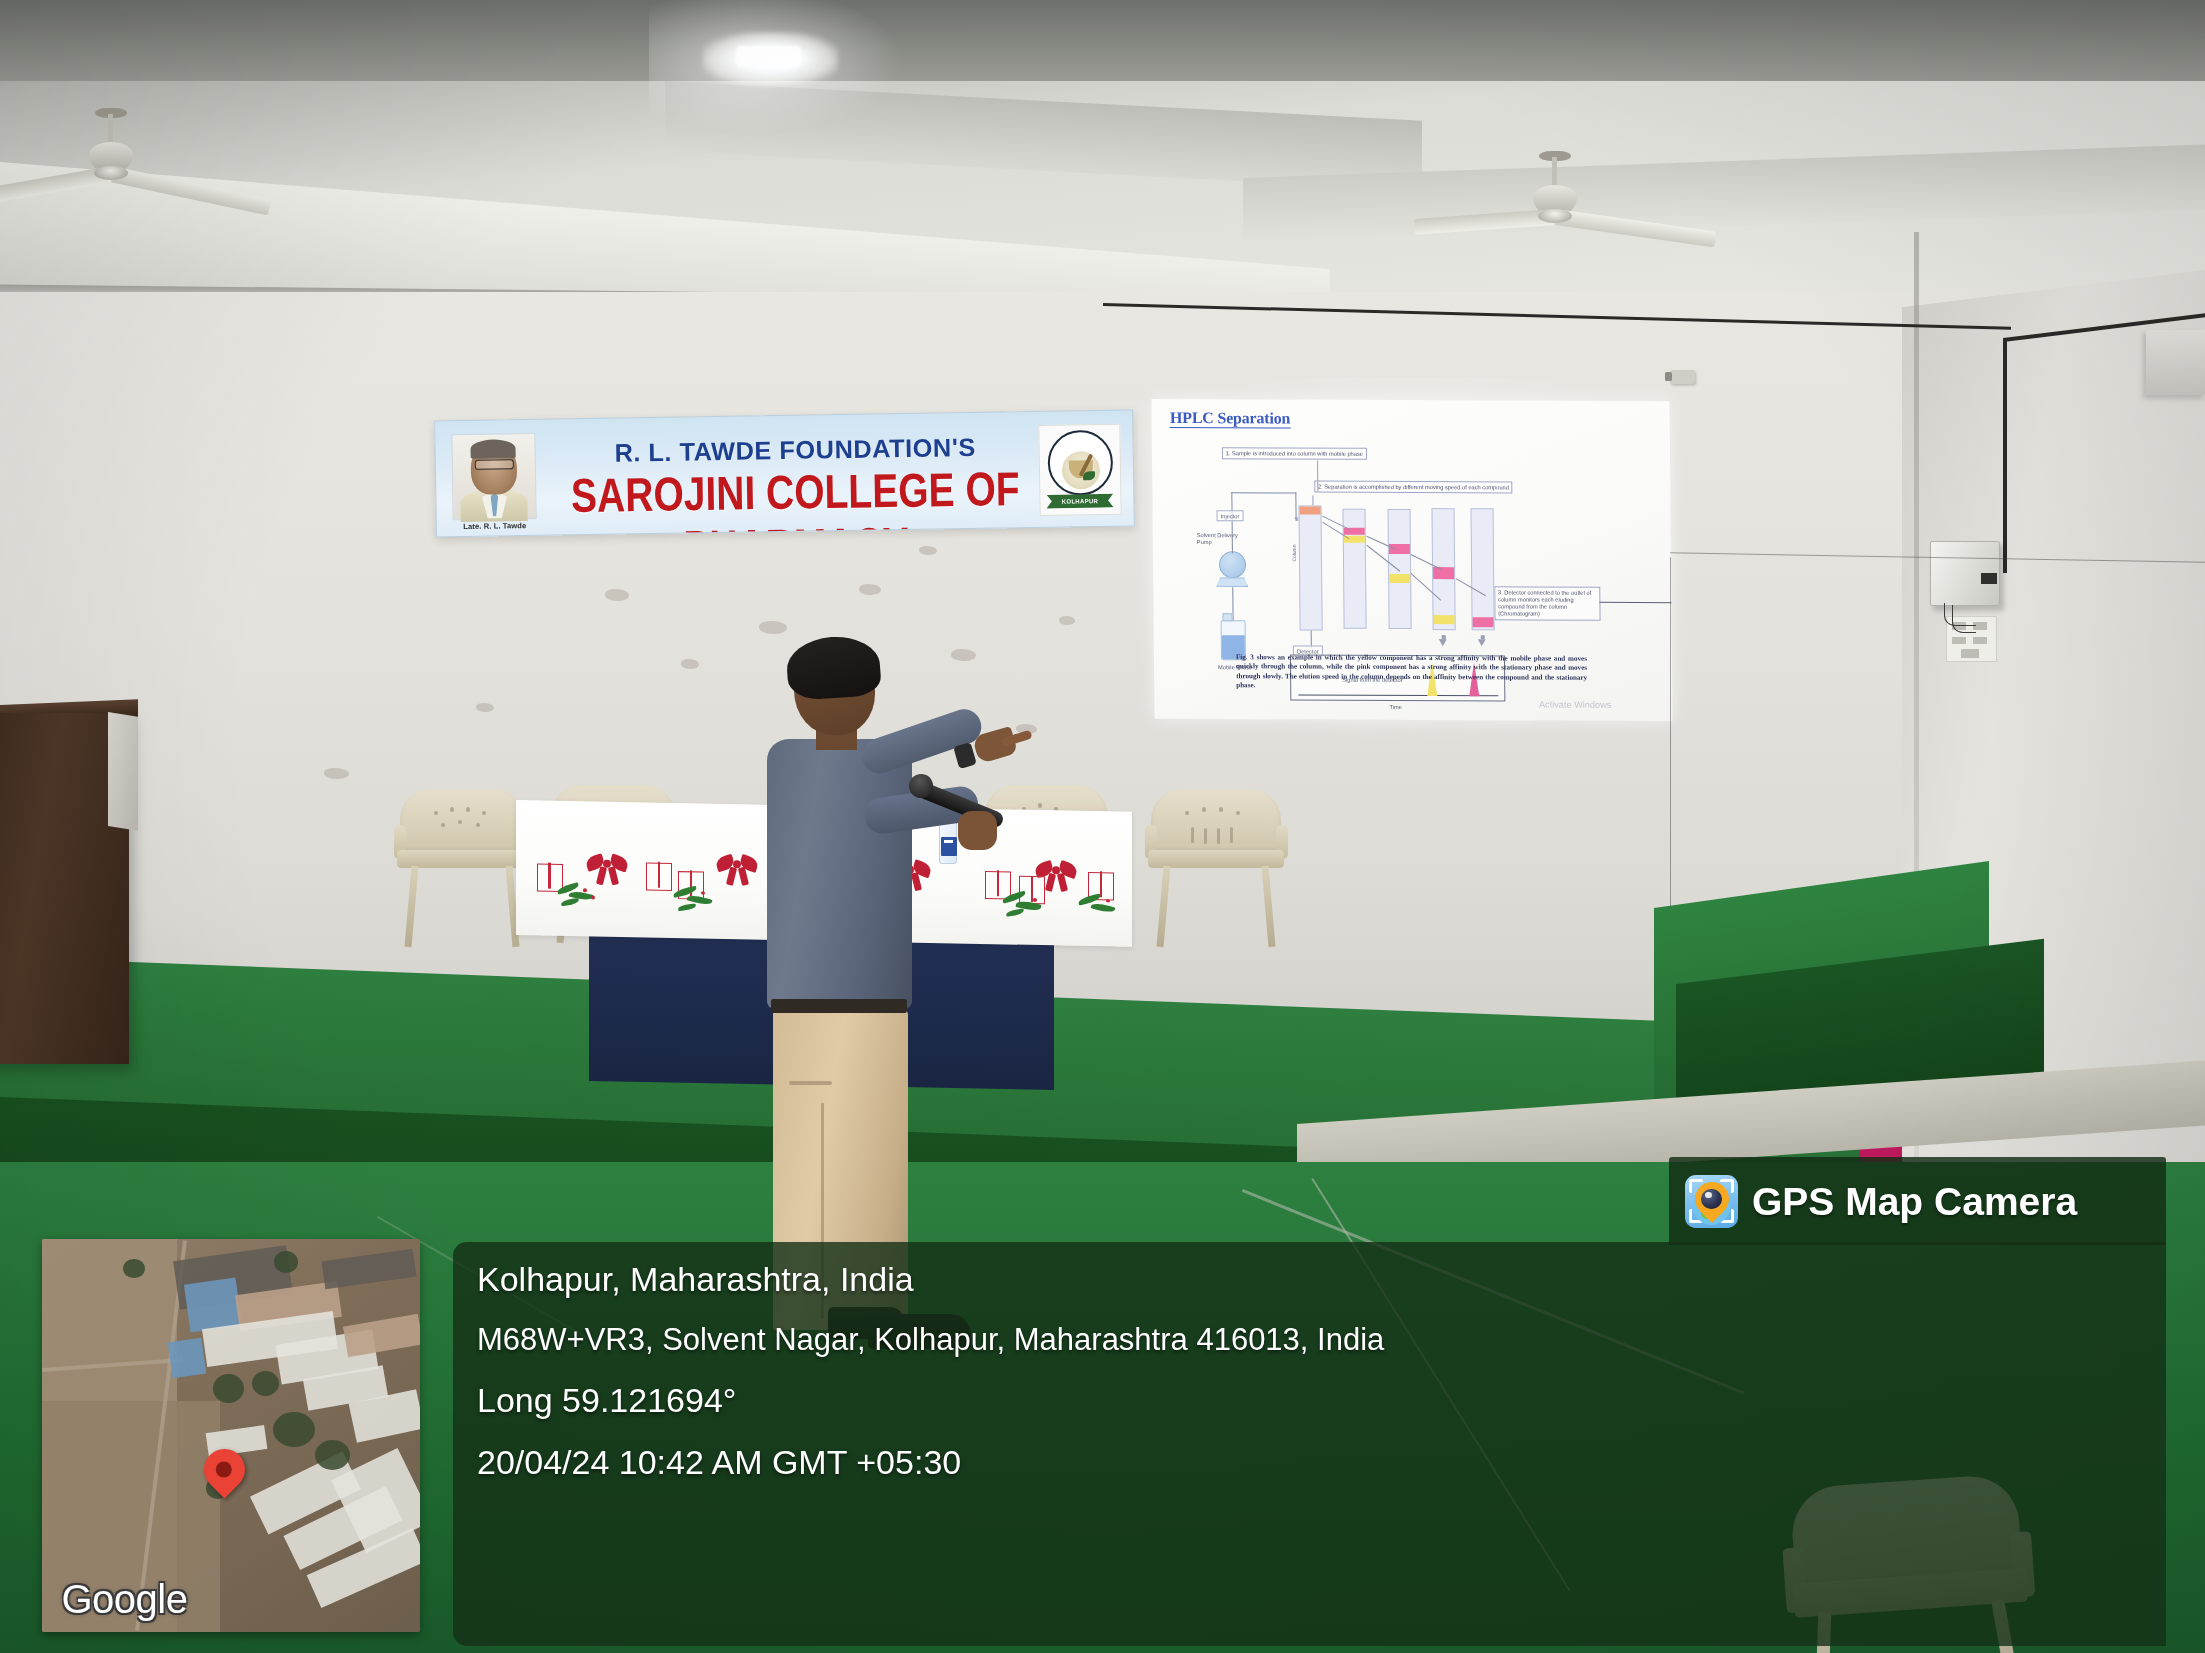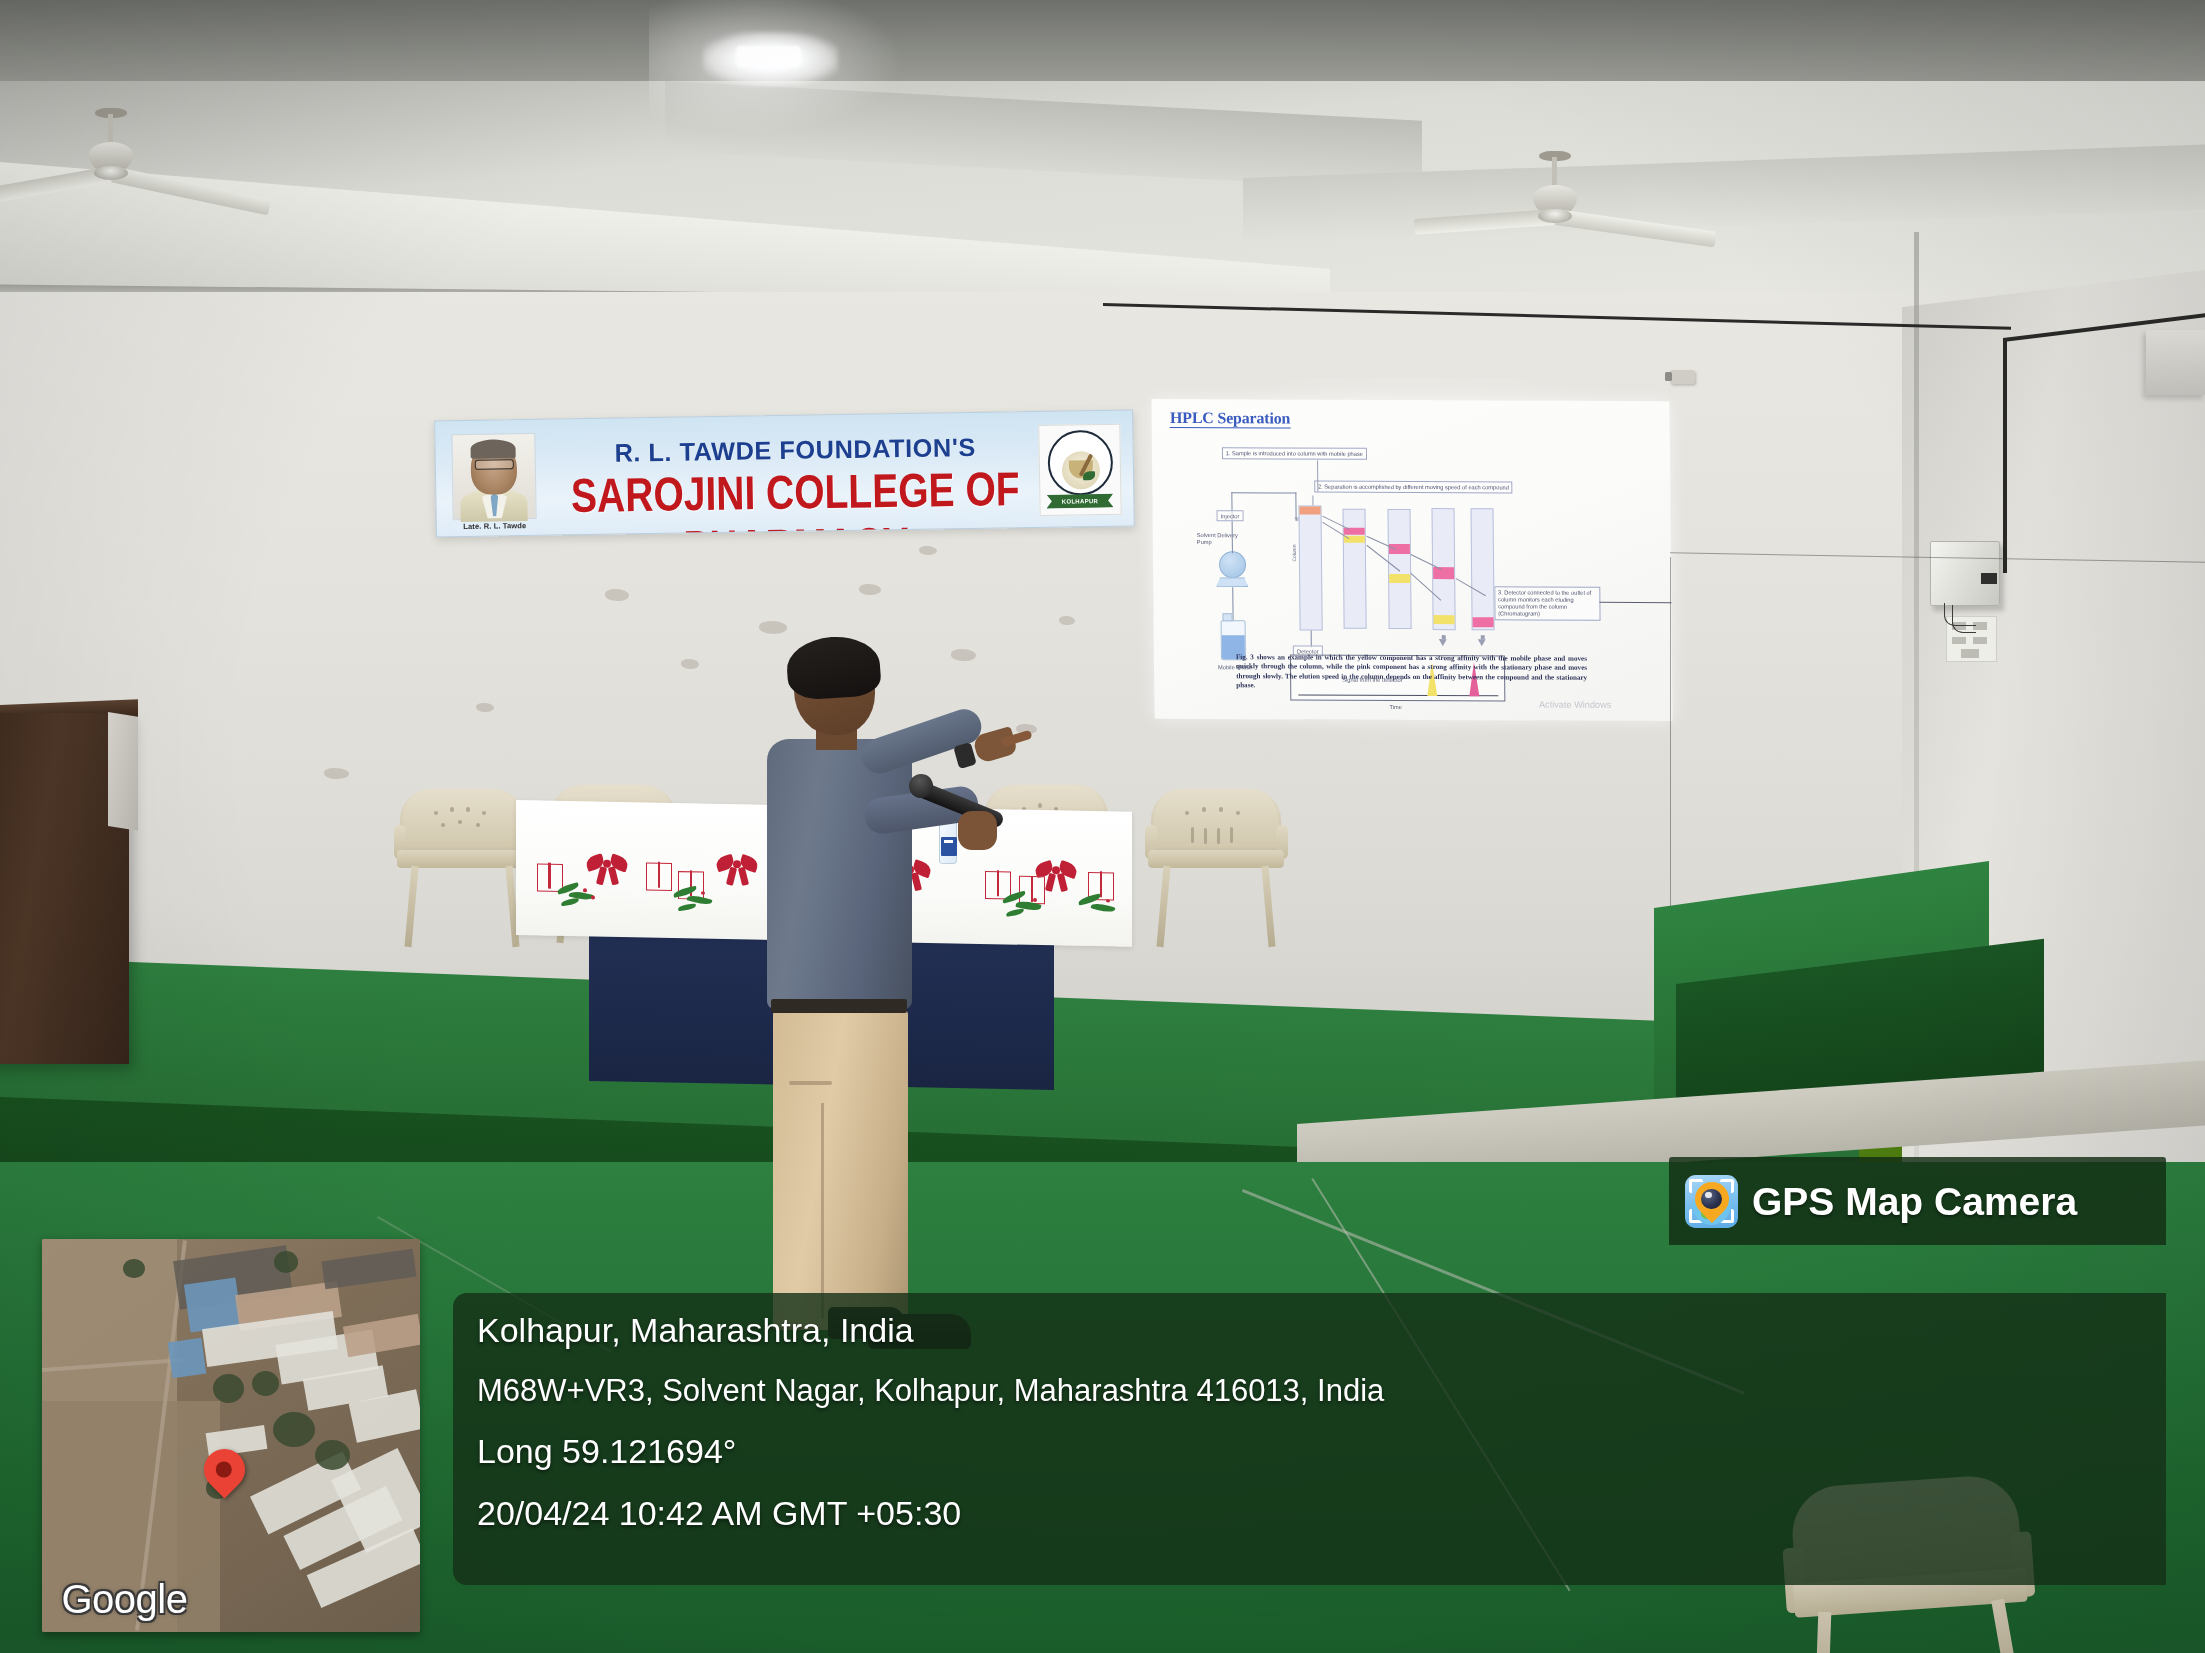--- a/index.html
+++ b/index.html
@@ -3,21 +3,21 @@
 <meta charset="utf-8">
 <style>
   * { margin:0; padding:0; box-sizing:border-box; }
   html,body { background:#000; }
   body { font-family:"Liberation Sans", sans-serif; }
 
   #shot {
     position:relative;
     width:2205px; height:1654px;
     overflow:hidden;
-    background:#4d7c0f;
+    background:#be185d;
   }
 
   
   .room { position:absolute; inset:0; overflow:hidden; }
 
   
   .ceiling {
     position:absolute; left:0; top:0; width:100%; height:303px;
     background:linear-gradient(175deg,#8e8f8a 0%,#b9bab4 18%,#dcdcd7 45%,#e9e9e4 100%);
   }
@@ -475,21 +475,21 @@
     border-radius:50%; background:radial-gradient(circle at 34% 30%, #5d6a88 0%, #2b3350 55%, #161b2c 100%);
   }
   .gps-logo .lens::after{ content:""; position:absolute; left:3.8px; top:3.2px; width:6.5px; height:6.5px; border-radius:50%; background:rgba(255,255,255,.85); }
   .gps-brand-text{
     font-size:39px; font-weight:bold; color:#ffffff; letter-spacing:0px;
     font-family:"Liberation Sans", sans-serif; line-height:1;
     text-shadow:0 1.6px 3.2px rgba(0,0,0,.45);
   }
 
   .gps-panel{
-    position:absolute; left:453px; top:1293px; width:1713px; height:292px;
+    position:absolute; left:453px; top:1242px; width:1713px; height:404px;
     background:rgba(20,48,22,0.80);
     border-radius:14px 0 0 14px;
     padding:19.5px 21.6px 0 24px;
   }
   .gps-line{
     color:#ffffff; font-size:34px; line-height:1.0;
     font-family:"Liberation Sans", sans-serif;
     margin-bottom:28px; white-space:nowrap;
     text-shadow:0 1.6px 3.8px rgba(0,0,0,.55);
   }

